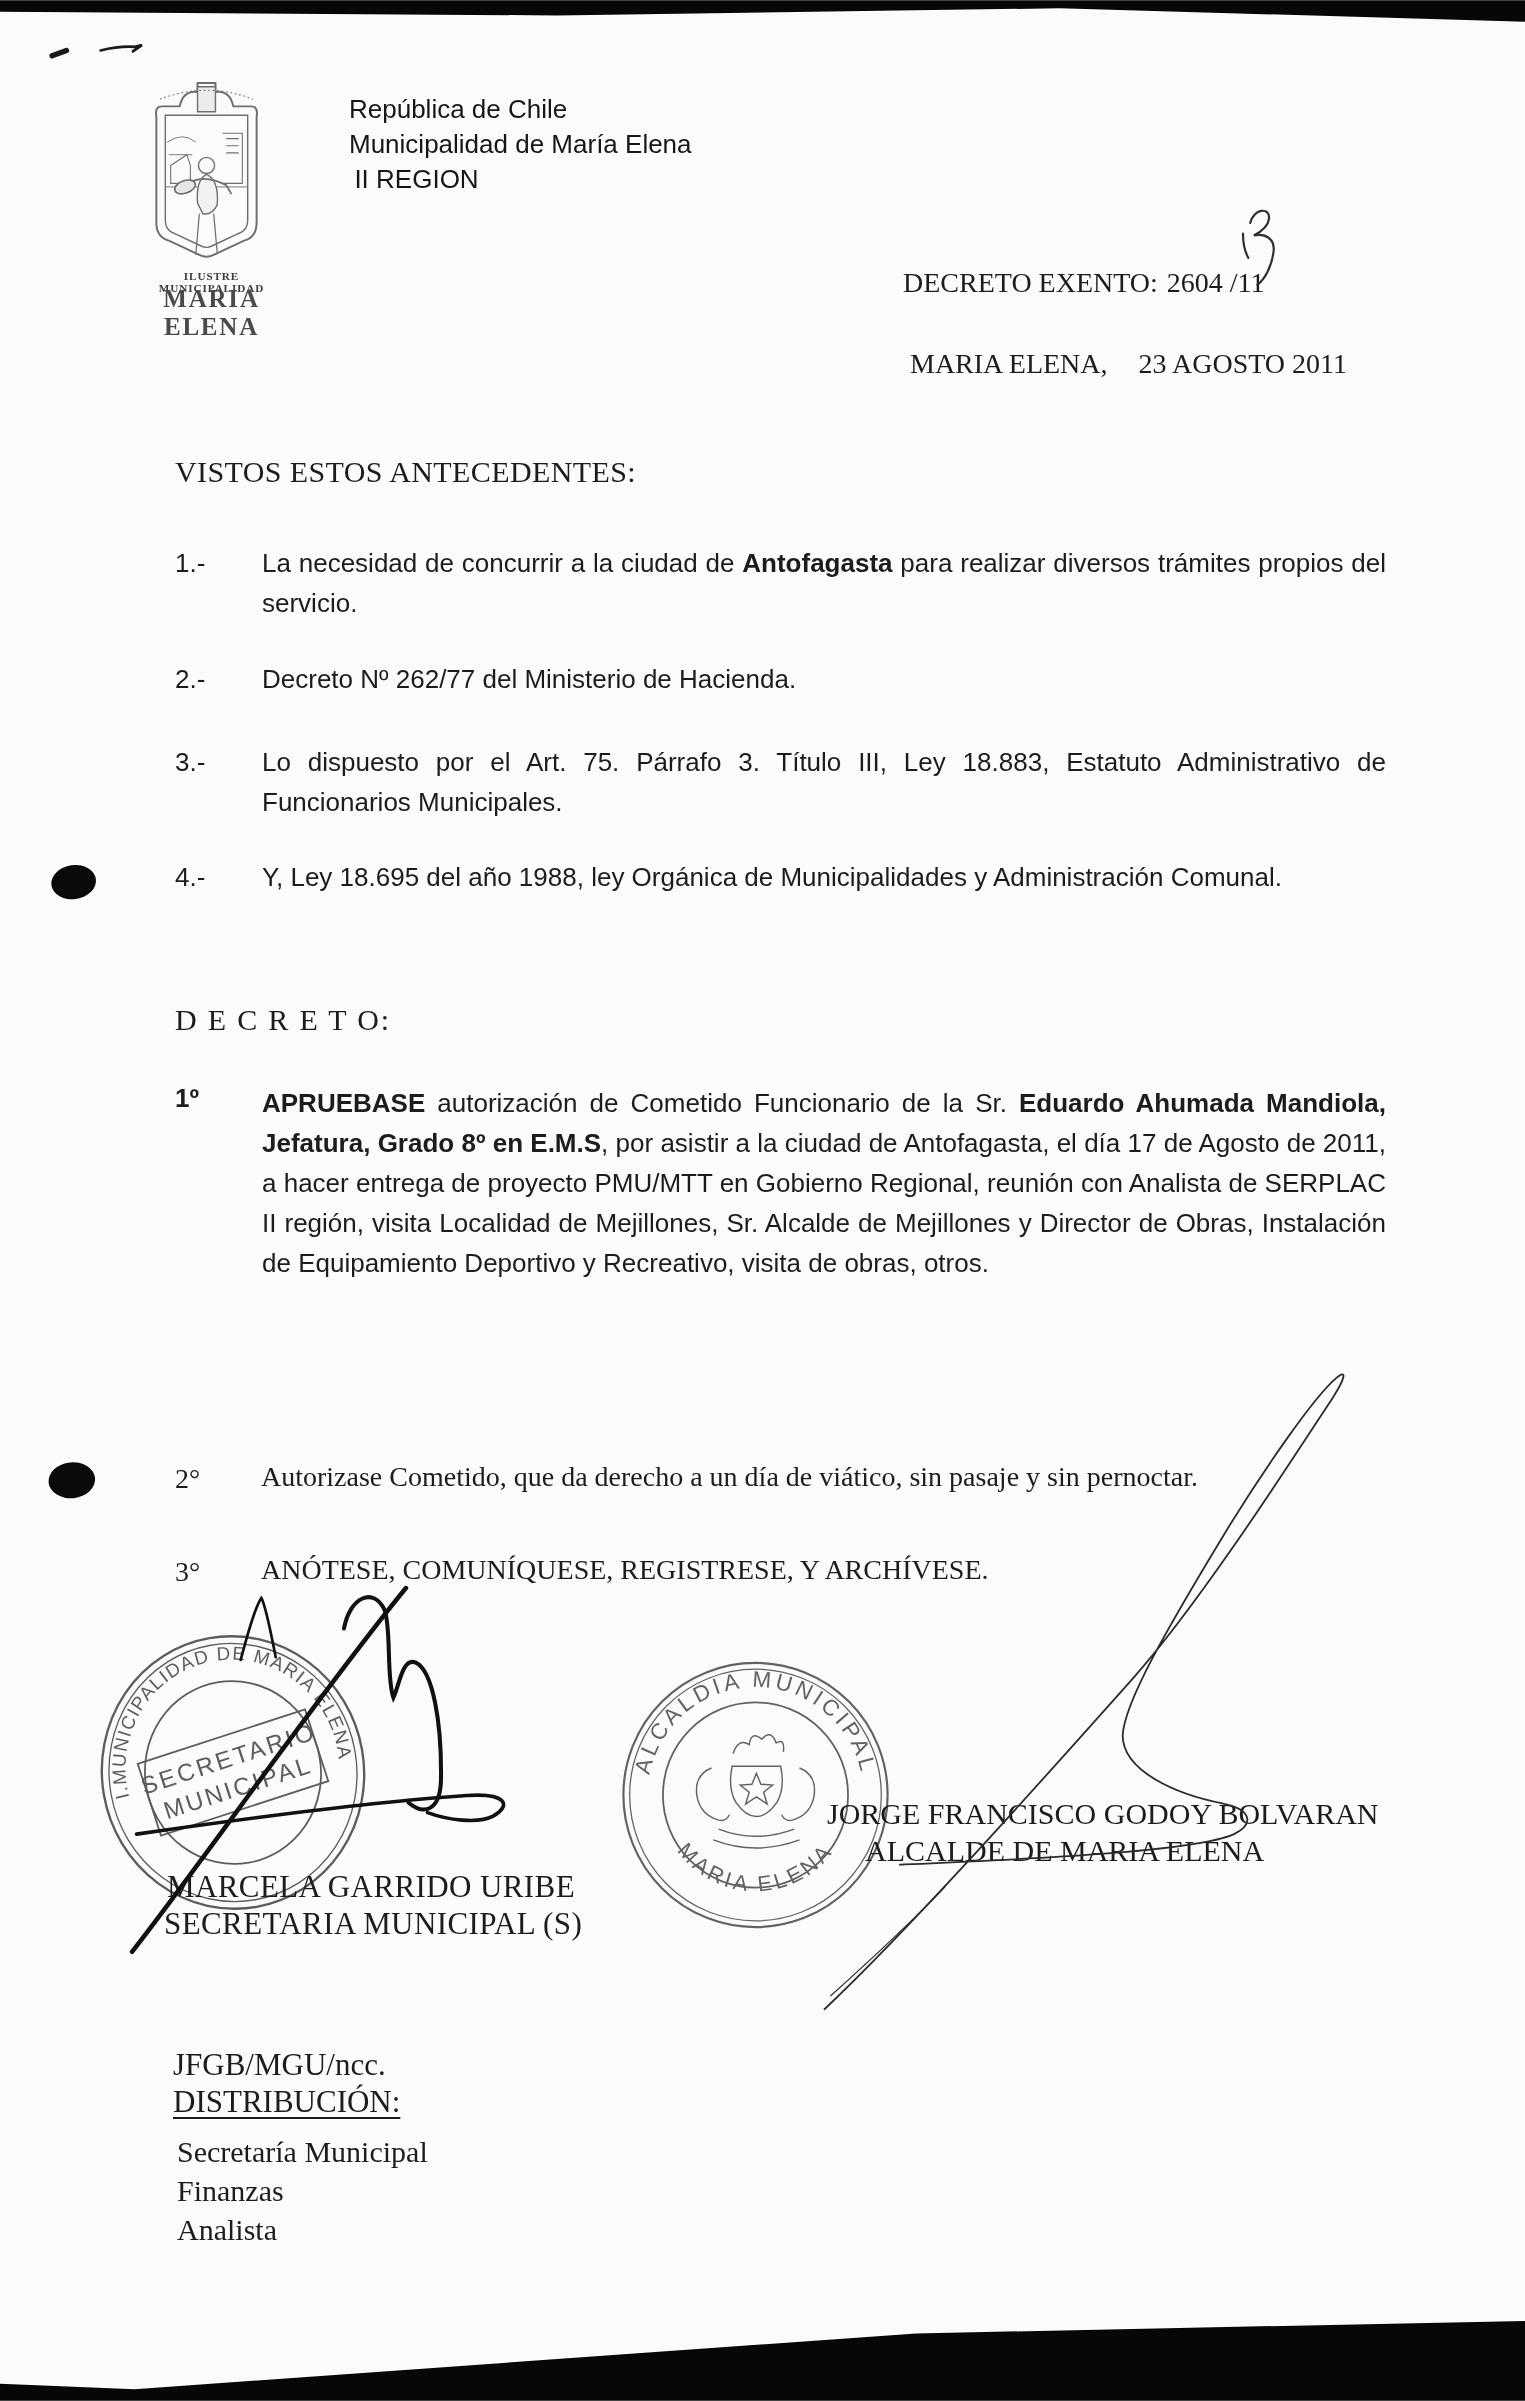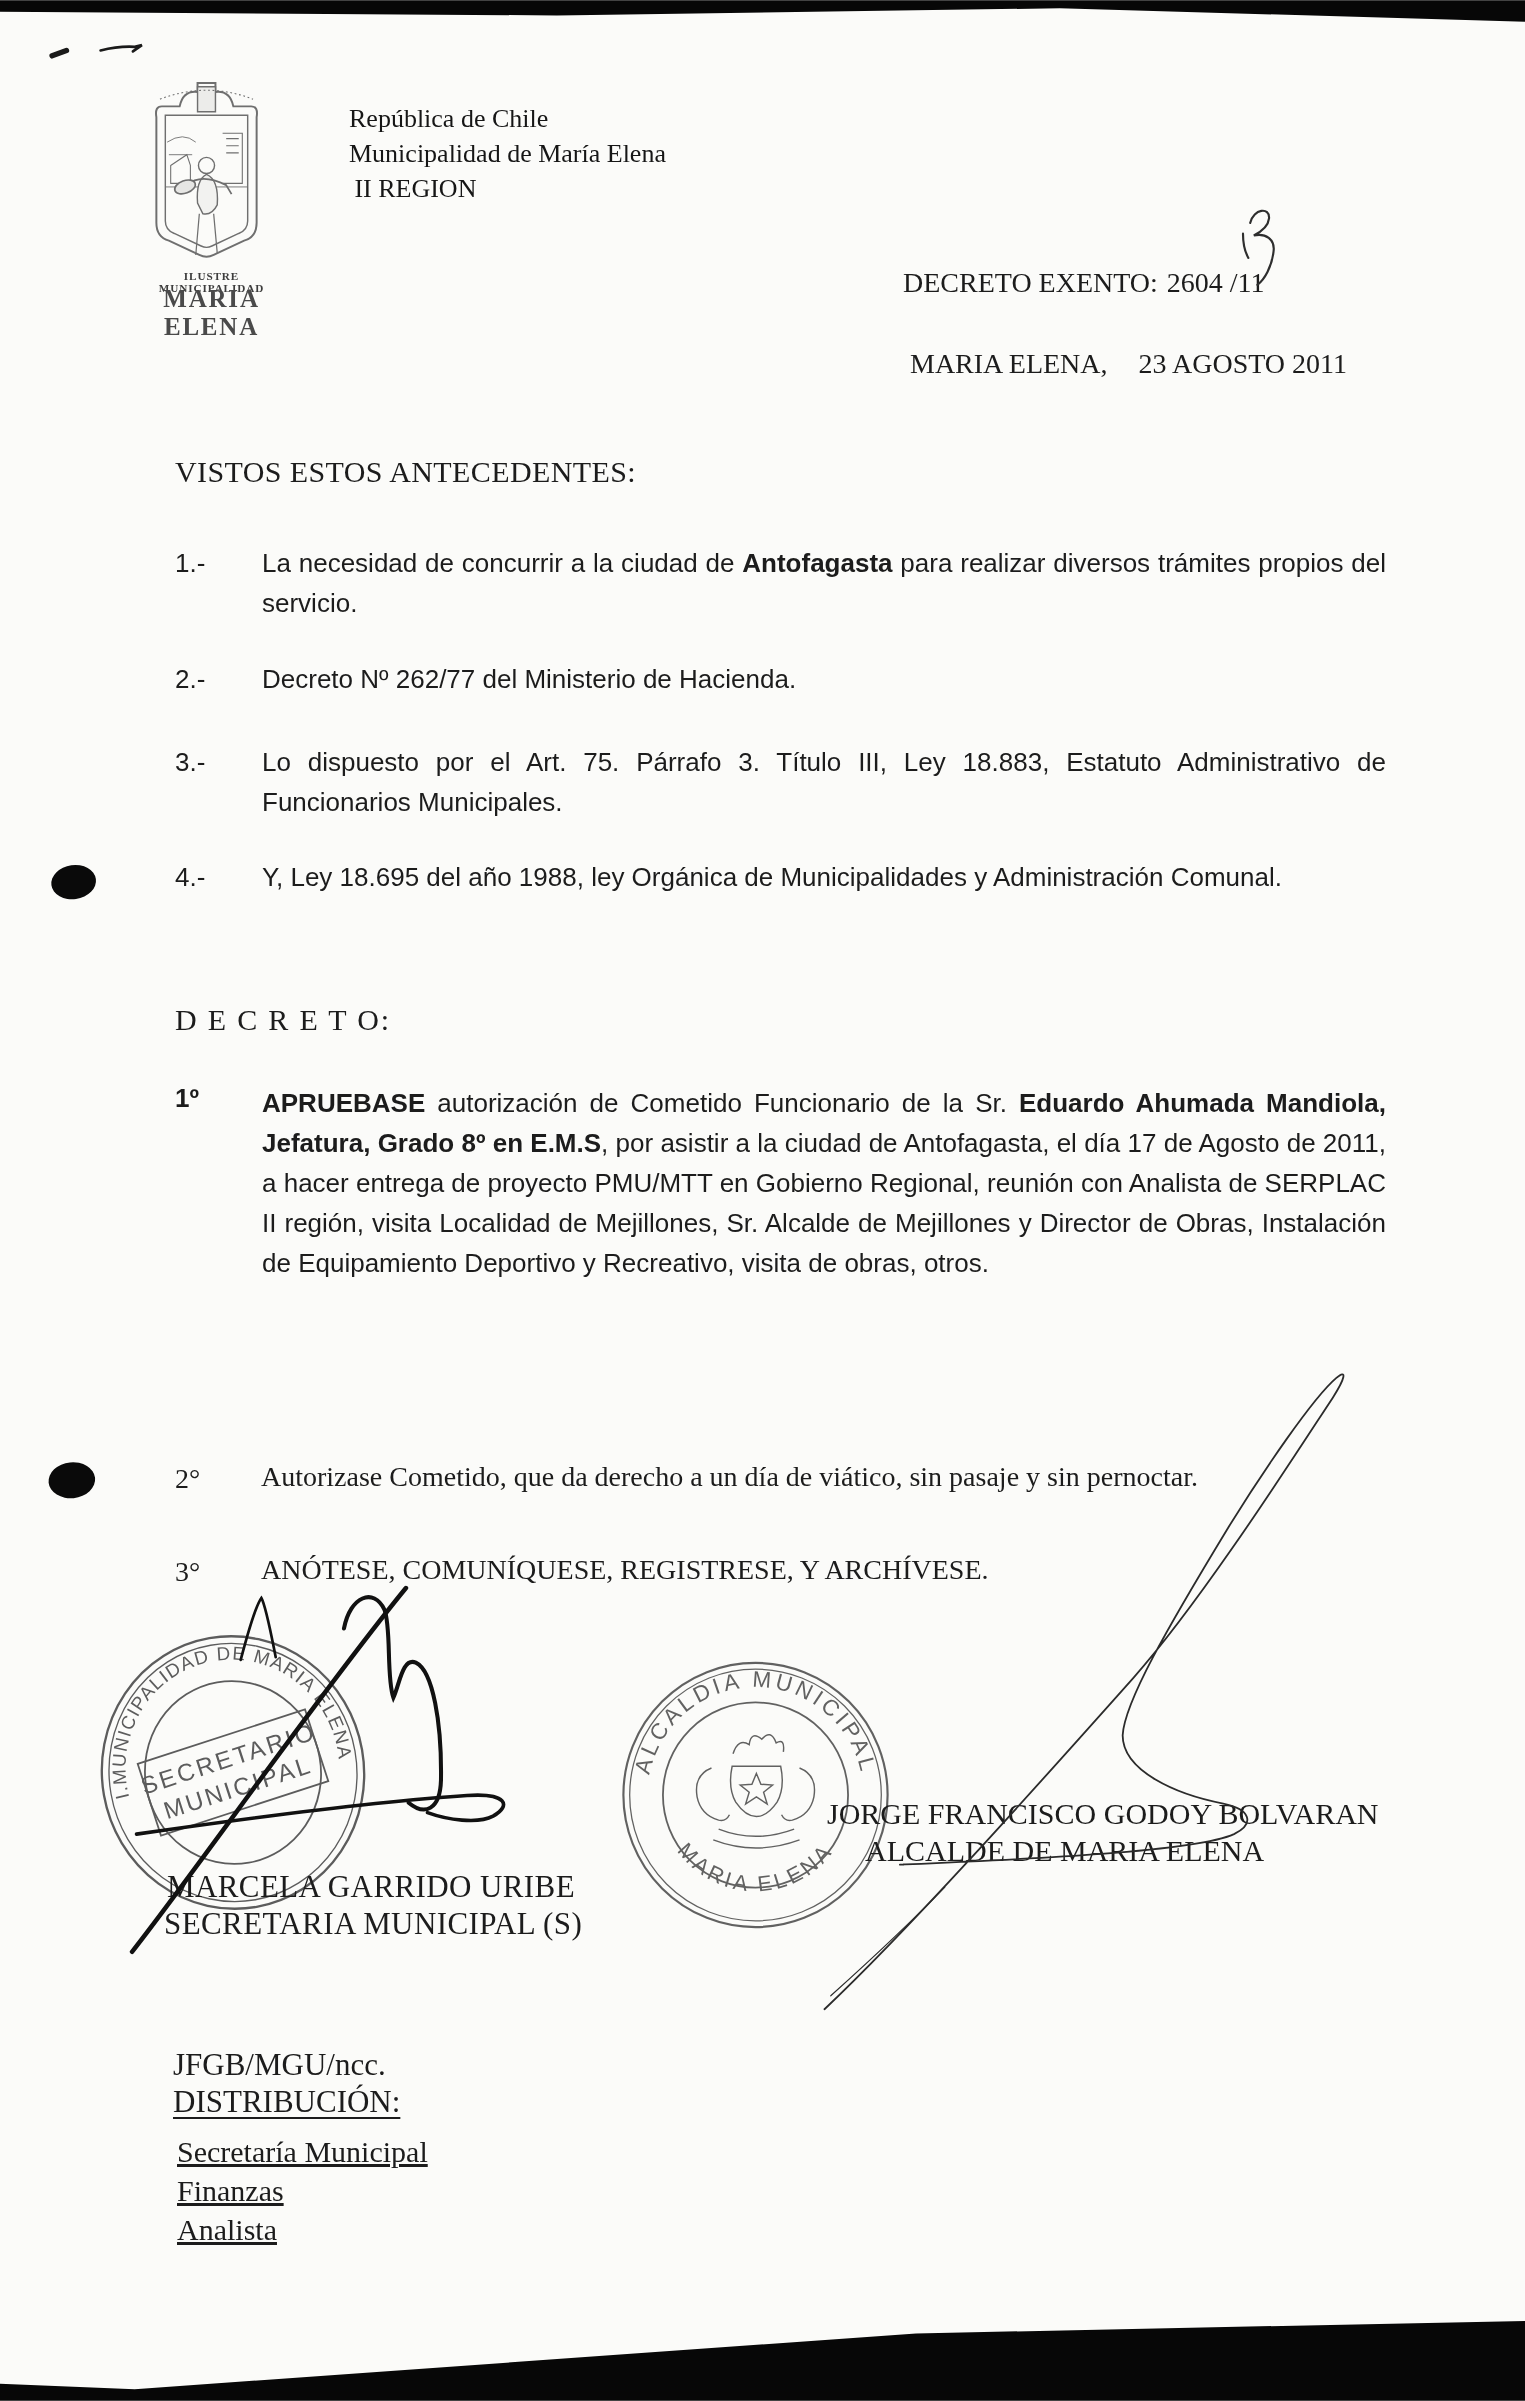--- a/index.html
+++ b/index.html
@@ -5,21 +5,21 @@
   html,body{margin:0;padding:0;background:#d9d9d6;}
   #page{
     position:relative;width:1525px;height:2401px;margin:0 auto;
     background:#fbfbf9;overflow:hidden;
     font-family:"Liberation Serif",serif;color:#1c1c1c;
   }
   .abs{position:absolute;}
   .serif{font-family:"Liberation Serif",serif;}
   .b{font-weight:bold;}
   
-  .org-lines{left:349px;top:92px;font-size:26px;line-height:35px;font-family:Liberation Serif, serif;color:#161616;margin-top:9px;}
+  .org-lines{left:349px;top:92px;font-size:26px;line-height:35px;font-family:Liberation Sans, sans-serif;color:#161616;}
   .logo-caption-small{left:144px;top:270px;width:135px;text-align:center;font-size:11.2px;letter-spacing:0.9px;color:#3d3d3d;font-weight:bold;}
   .logo-caption-large{left:126px;top:285px;width:171px;text-align:center;font-size:25px;letter-spacing:1.8px;color:#4a4a4a;font-weight:bold;}
   
   .decree-line{left:903px;top:267px;font-size:28px;display:flex;gap:9px;white-space:nowrap;}
   .date-line{left:910px;top:348px;font-size:28px;display:flex;gap:31px;white-space:nowrap;}
   
   .vistos-heading{left:175px;top:455px;font-size:30px;letter-spacing:0.4px;}
   #vistos-items{left:175px;top:543px;width:1211px;}
   .vista-item{position:relative;font-family:"Liberation Sans",sans-serif;font-size:26px;line-height:40px;}
   .vista-item .num{position:absolute;left:0;top:0;}
@@ -38,21 +38,21 @@
   .art-row .num{position:absolute;left:175px;}
   .art-row .txt{position:absolute;left:261px;white-space:nowrap;}
   
   .marcela-name{left:167px;top:1869px;font-size:31px;letter-spacing:0.4px;}
   .marcela-title{left:164px;top:1906px;font-size:31px;letter-spacing:0.4px;}
   .jorge-name{left:827px;top:1797px;font-size:30px;}
   .jorge-title{left:865px;top:1834px;font-size:30px;}
   
   .initials{left:173px;top:2047px;font-size:31px;}
   .dist-heading{left:173px;top:2084px;font-size:31px;text-decoration:underline;text-decoration-thickness:2.2px;text-underline-offset:5.4px;}
-  #dist-items{left:177px;top:2135px;font-size:30px;text-decoration:underline;}
+  #dist-items{left:177px;top:2135px;font-size:30px;}
   #dist-items div{height:39px;}
   .stamp-svg{position:absolute;opacity:0.92;}
   #overlay{position:absolute;left:0;top:0;pointer-events:none;}
 </style>
 </head>
 <body>
 
 <div id="page">
 
   <svg class="abs" style="left:151px;top:79px;" width="111" height="189" viewBox="0 0 124 210">

